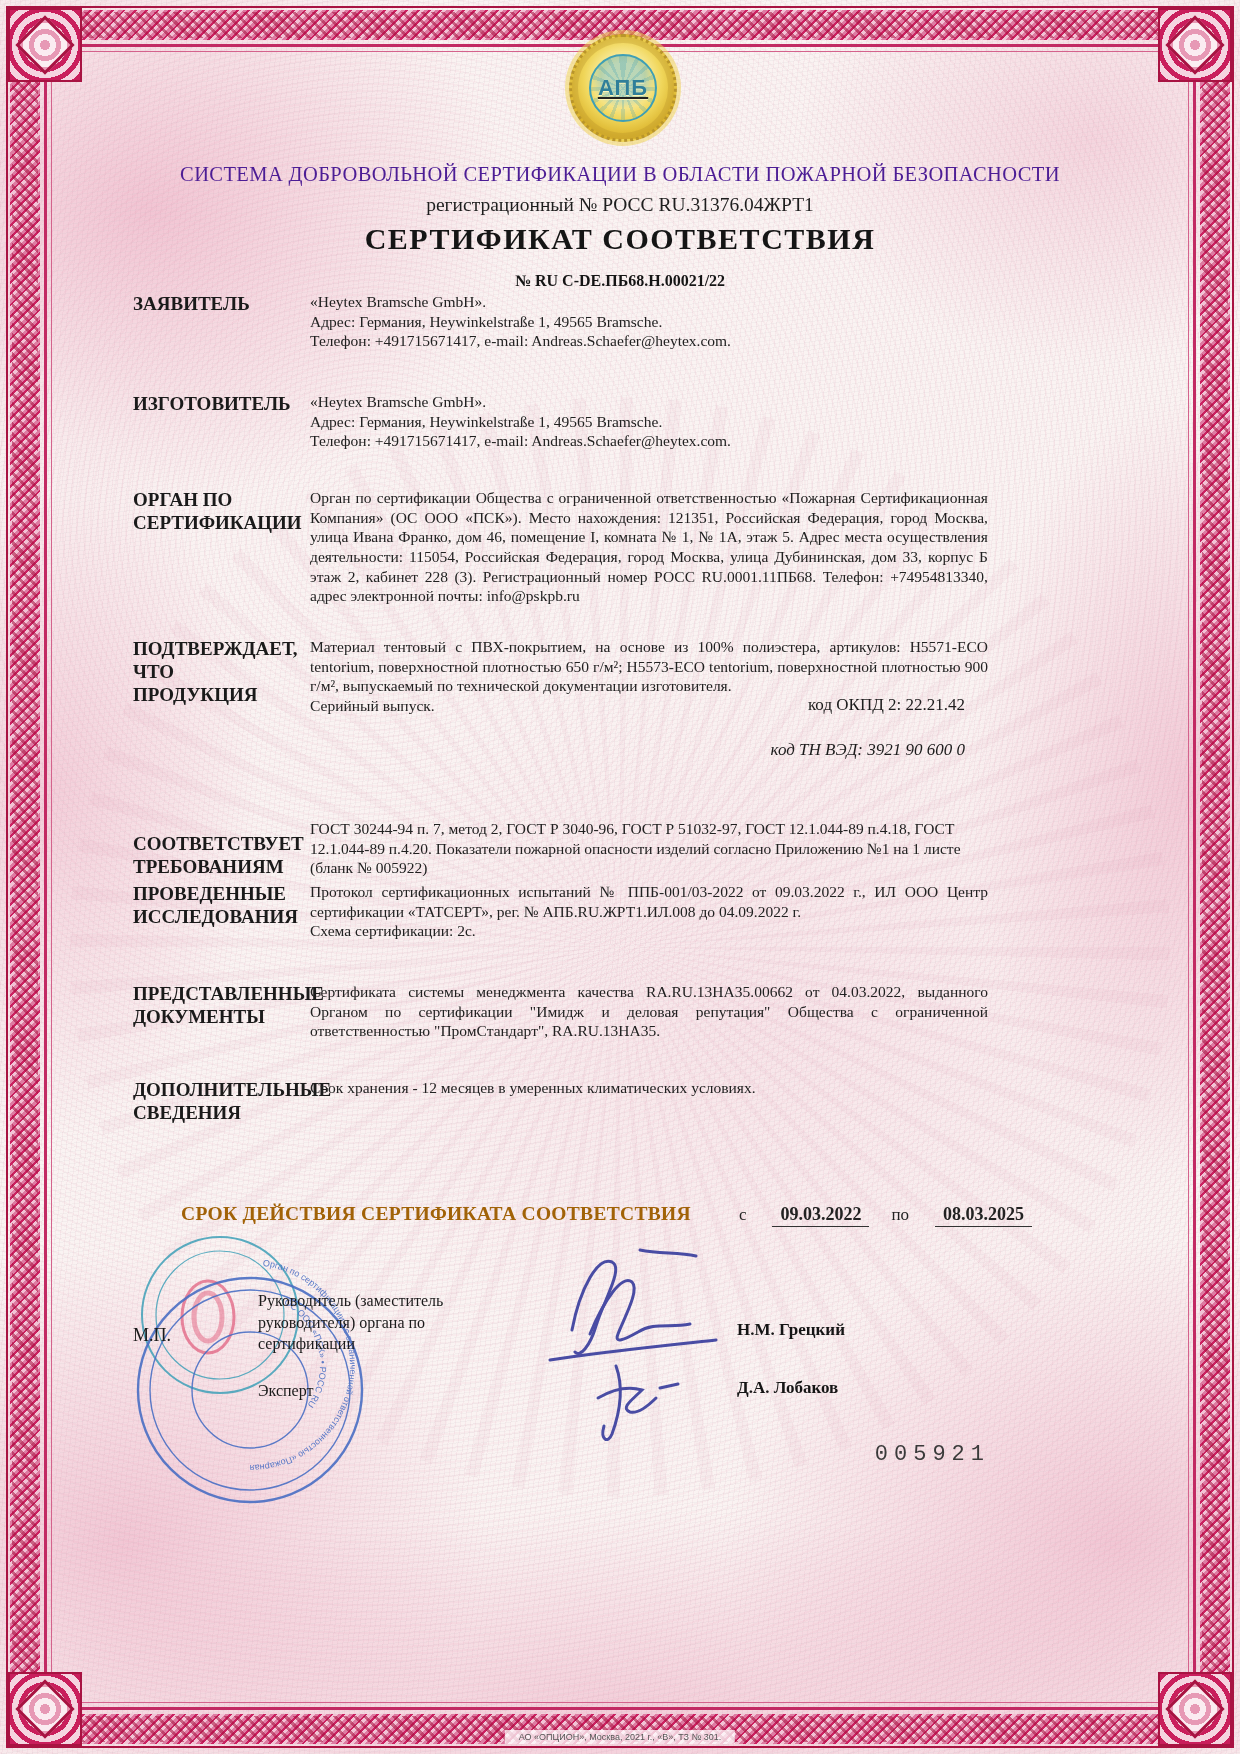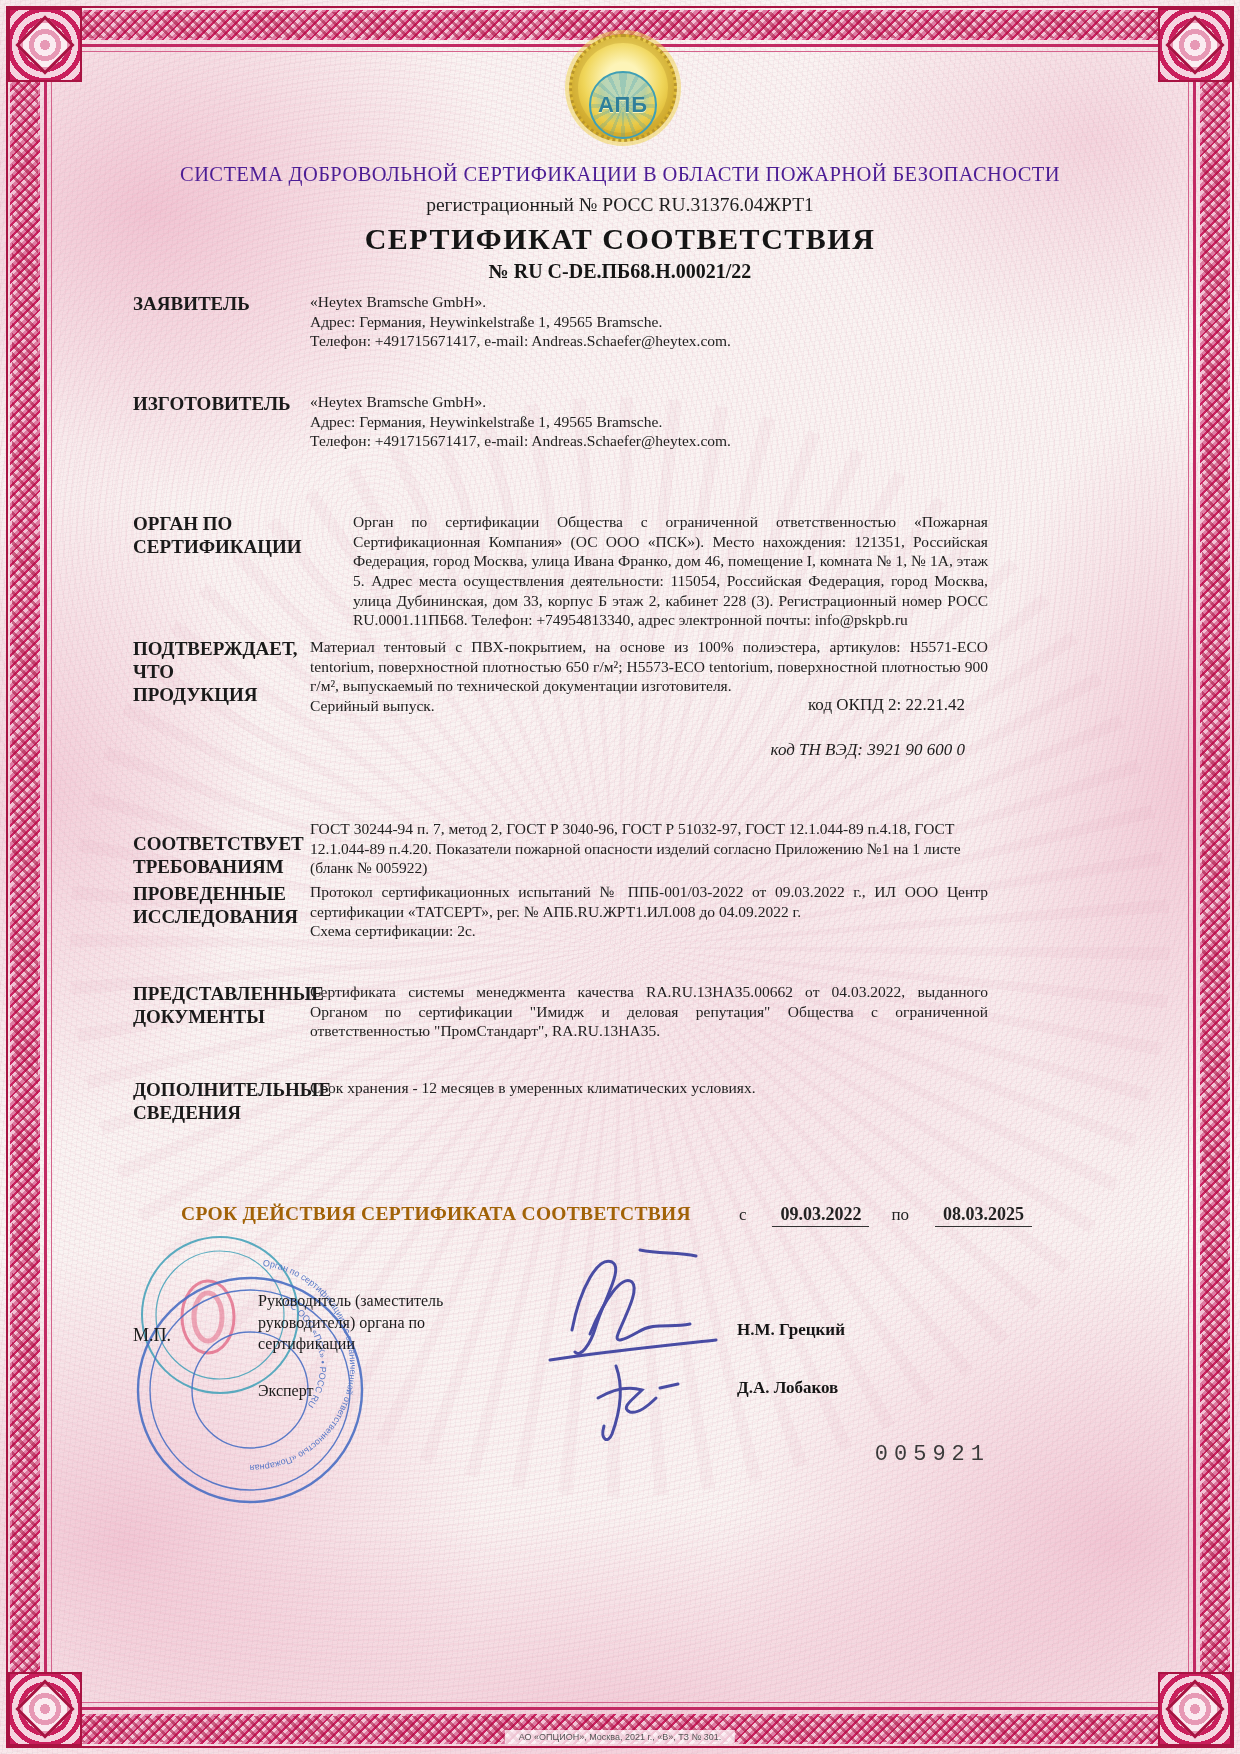--- a/index.html
+++ b/index.html
@@ -69,52 +69,52 @@
   .corner.tr{right:8px;top:8px;}
   .corner.bl{left:8px;bottom:8px;}
   .corner.br{right:8px;bottom:8px;}
   
   .emblem{
     position:absolute;left:50%;top:34px;width:102px;height:102px;margin-left:-51px;
     border-radius:50%;
     background:radial-gradient(circle at 50% 42%,#fdf4b8 0 22%,#f0d65a 50%,#dcb52e 72%,#caa32a 100%);
     border:3px dotted #b9952a;
     box-shadow:0 0 0 4px rgba(240,214,90,.55), inset 0 0 0 6px rgba(185,149,42,.35);
-    display:flex;align-items:flex-end;justify-content:center;
+    display:flex;align-items:center;justify-content:center;text-decoration:underline;
   }
   .emblem-inner{
     width:64px;height:64px;border-radius:50%;
     border:2px solid #3f9fb5;
     background:
       radial-gradient(circle at 50% 30%,rgba(63,159,181,.35) 0 40%,transparent 60%),
       repeating-conic-gradient(rgba(63,159,181,.25) 0 8deg,transparent 8deg 22deg);
     display:flex;align-items:center;justify-content:center;
   }
   .emblem-text{
     font-family:"Liberation Sans",sans-serif;font-weight:bold;font-size:22px;
     color:#2f7f9a;text-shadow:0 1px 0 #fdf4b8;letter-spacing:1px;
   }
   
   .hdr{position:absolute;left:70px;right:70px;text-align:center;}
   .hdr-system{top:163px;font-size:20.5px;letter-spacing:.4px;color:#4c1d95;}
   .hdr-reg{top:194px;font-size:19.5px;color:#1e1e1e;}
   .hdr-title{top:222px;font-size:30px;font-weight:bold;letter-spacing:1.5px;color:#151515;}
-  .hdr-certno{top:260px;font-size:20px;font-weight:bold;color:#151515;}
+  .hdr-certno{top:272px;font-size:16px;font-weight:bold;color:#151515;}
   
   .row{position:absolute;left:133px;right:252px;display:flex;}
   .label{
     width:177px;flex:none;box-sizing:border-box;padding-right:10px;
     font-size:19px;font-weight:bold;line-height:1.22;color:#1a1a1a;
     text-transform:uppercase;
   }
   .content{flex:1;font-size:15.5px;line-height:1.27;color:#212121;}
   .content .just{text-align:justify;}
   .r-applicant{top:292px;}
   .r-manufacturer{top:392px;}
-  .r-certbody{top:512px;gap:43px;}
+  .r-certbody{top:488px;}
   .r-product{top:637px;}
   .r-conformity{top:819px;align-items:flex-end;}
   .r-research{top:882px;}
   .r-documents{top:982px;}
   .r-additional{top:1078px;}
   .code-right{position:absolute;right:275px;font-size:17px;color:#1c1c1c;}
   .code-okpd{top:695px;}
   .code-tnved{top:740px;font-style:italic;}
   
   .validity{position:absolute;left:133px;top:1203px;right:150px;display:flex;align-items:baseline;}

